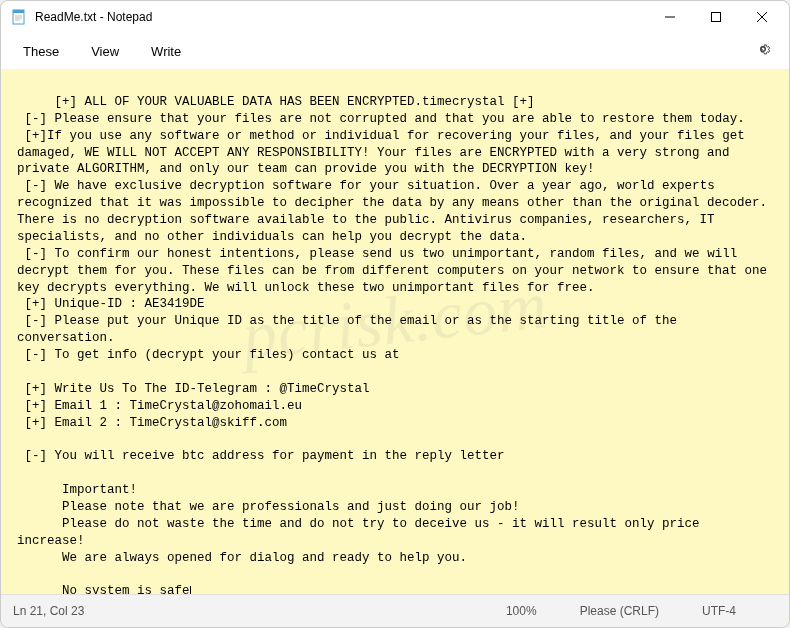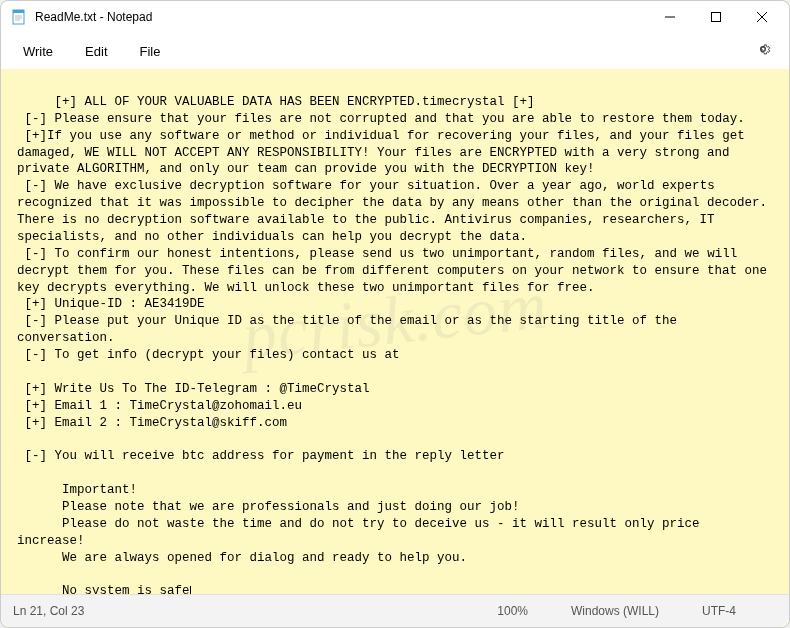--- a/index.html
+++ b/index.html
@@ -166,23 +166,23 @@
         <svg width="10" height="10" viewBox="0 0 10 10">
             <line x1="0" y1="0" x2="10" y2="10" stroke="#000" stroke-width="1"></line>
             <line x1="10" y1="0" x2="0" y2="10" stroke="#000" stroke-width="1"></line>
           </svg>
       </div>
     </div>
   </div>
 
   <div class="menubar">
     <div class="menus">
+      <div class="menu-item">These</div>
+      <div class="menu-item">View</div>
       <div class="menu-item">Write</div>
-      <div class="menu-item">Edit</div>
-      <div class="menu-item">File</div>
     </div>
     <div class="settings-icon">
       <svg width="16" height="16" viewBox="0 0 16 16">
         <path d="M8 5a3 3 0 100 6 3 3 0 000-6zM8 9.5a1.5 1.5 0 110-3 1.5 1.5 0 010 3z" fill="#444"></path>
         <path d="M13.5 8.9l1.2.7-1 1.7-1.3-.4c-.3.3-.6.5-.9.7l-.2 1.4h-2l-.2-1.4c-.3-.2-.6-.4-.9-.7l-1.3.4-1-1.7 1.2-.7c0-.3 0-.6 0-.9l-1.2-.7 1-1.7 1.3.4c.3-.3.6-.5.9-.7l.2-1.4h2l.2 1.4c.3.2.6.4.9.7l1.3-.4 1 1.7-1.2.7c0 .3 0 .6 0 .9z" fill="none" stroke="#444" stroke-width="1"></path>
       </svg>
     </div>
   </div>
 
   <div class="content">
@@ -205,17 +205,17 @@
       Please note that we are professionals and just doing our job!
       Please do not waste the time and do not try to deceive us - it will result only price increase!
       We are always opened for dialog and ready to help you.
 
       No system is safe</span><span class="cursor"></span>
   </div>
 
   <div class="statusbar">
     <div class="status-left">Ln 21, Col 23</div>
     <div class="status-section">100%</div>
-    <div class="status-section">Windows (WILL)</div>
+    <div class="status-section">Please (CRLF)</div>
     <div class="status-section" style="min-width:100px">UTF-4</div>
   </div>
 
 </div>
 
 </body></html>

